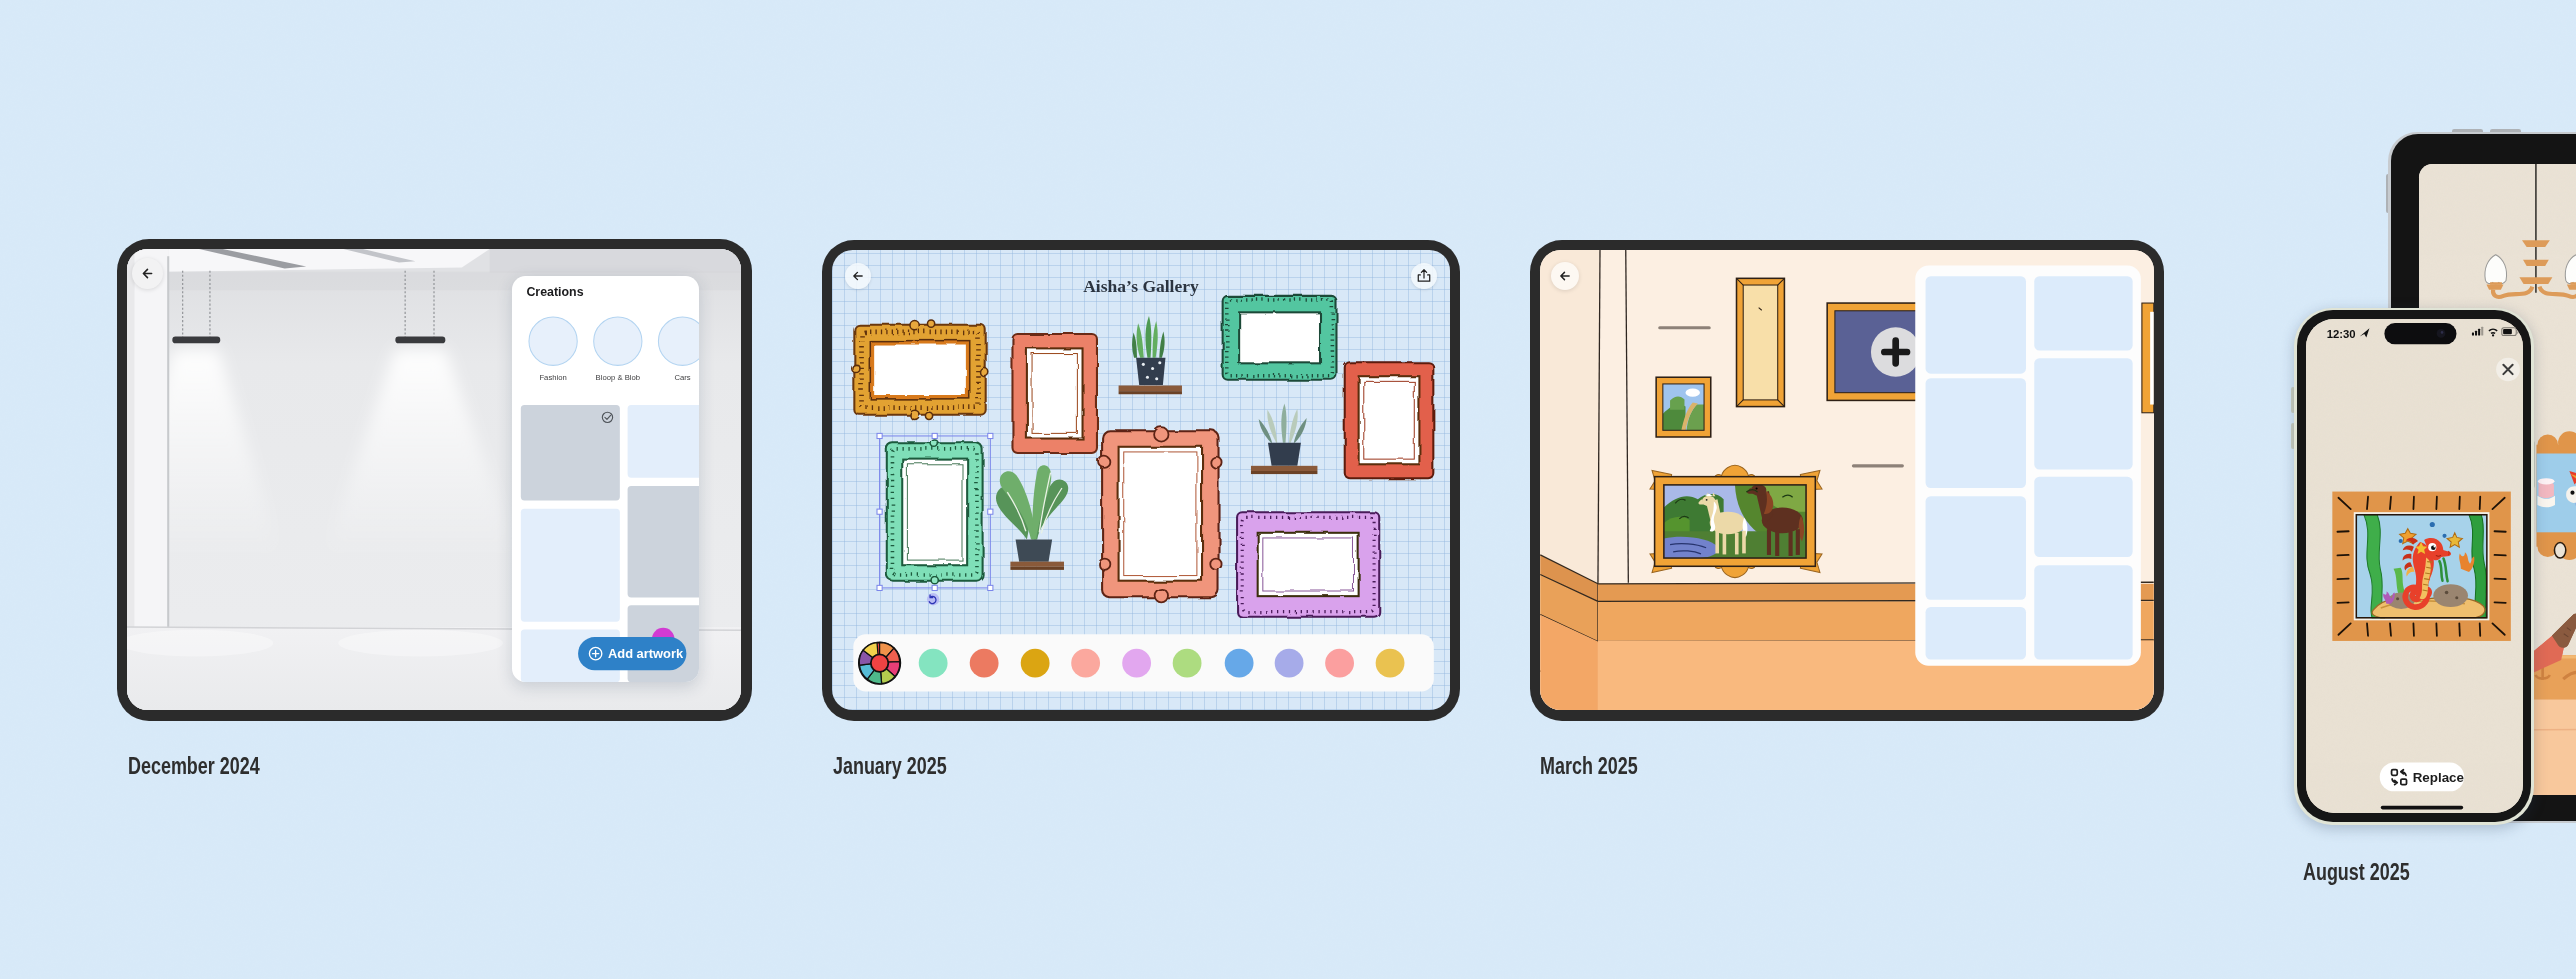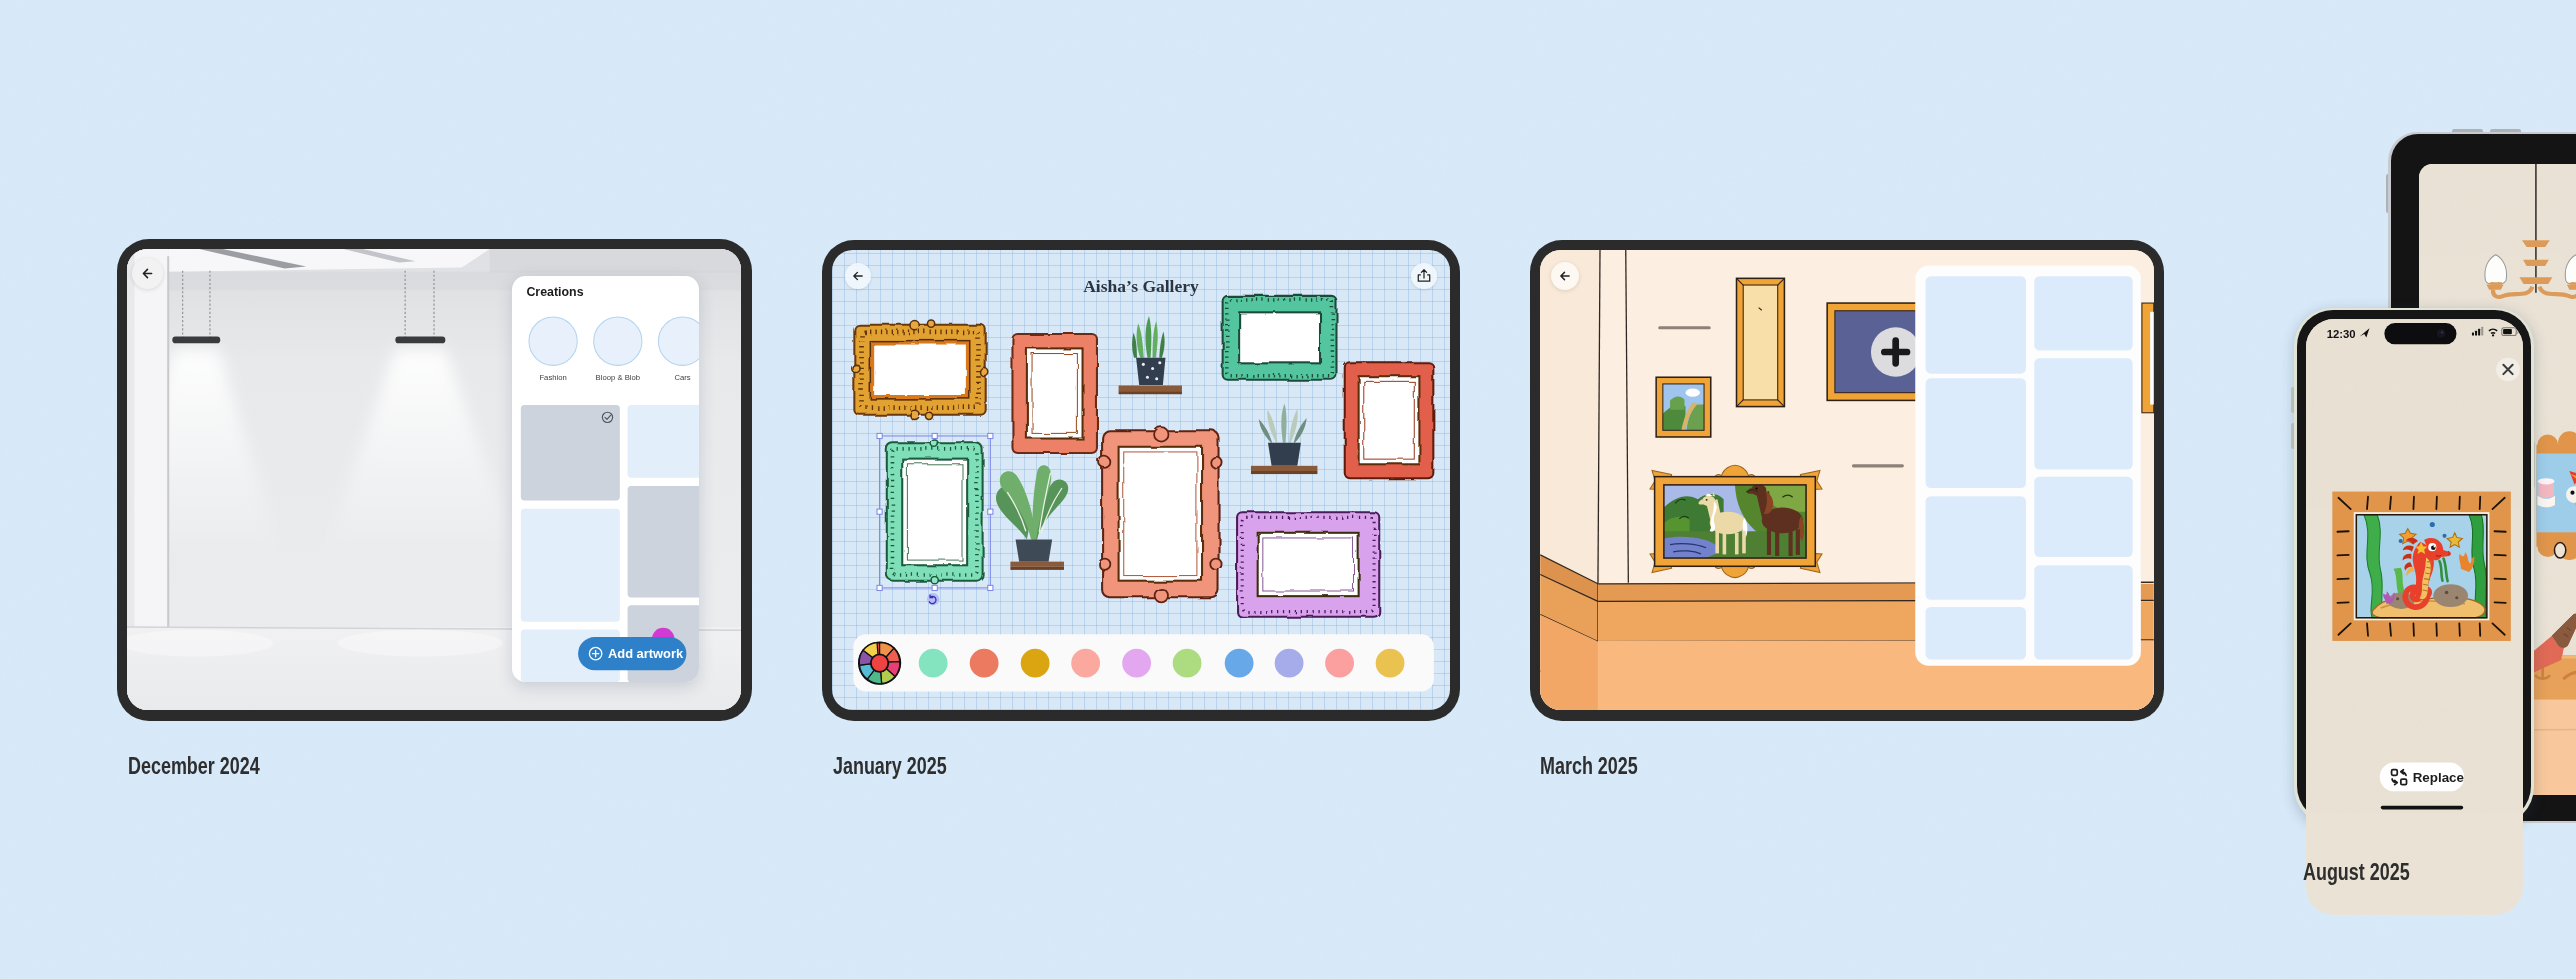--- a/index.html
+++ b/index.html
@@ -951,21 +951,21 @@
   </div>
 
   <div class="abs" style="left:2291px; top:387px; width:4.1px; height:26px; background:#c9cdbf; border-radius:2.1px;"></div>
   <div class="abs" style="left:2291px; top:423px; width:4.1px; height:26px; background:#c9cdbf; border-radius:2.1px;"></div>
   <div class="abs" style="left:2531px; top:441px; width:4.1px; height:47px; background:#c9cdbf; border-radius:2.1px;"></div>
 
   <div class="abs" id="iphoneshell" style="left:2294px; top:308px; width:240px; height:517px; background:#e0e4d6; border-radius:38px; box-shadow:0 3.1px 12.4px rgba(40,60,90,0.25);"></div>
 
   <div class="abs" style="left:2297px; top:310px; width:234px; height:512px; background:#161616; border-radius:36px;"></div>
 
-  <div class="abs" id="iphonescreen" style="left:2306px; top:319px; width:217px; height:596px; background:#eae2d4; border-radius:28px; overflow:hidden;text-align:center;">
+  <div class="abs" id="iphonescreen" style="left:2306px; top:319px; width:217px; height:494px; background:#eae2d4; border-radius:28px; overflow:hidden;text-align:center;">
     <svg width="217" height="494" viewBox="0 0 421 959">
       <rect x="0" y="0" width="421" height="959" fill="#eae2d4"></rect>
       <rect x="0" y="0" width="421" height="959" filter="url(#papern)" opacity="0.10"></rect>
 
       <text x="40" y="36" font-size="22" font-weight="bold" fill="#111" font-family="Liberation Sans, sans-serif">12:30</text>
       <path d="M104 34 L123 18 l-6 18 l-4 -7 Z" fill="#111"></path>
 
       <g fill="#111">
         <rect x="322" y="26" width="4" height="6" rx="1"></rect>
           <rect x="328" y="23" width="4" height="9" rx="1"></rect>

